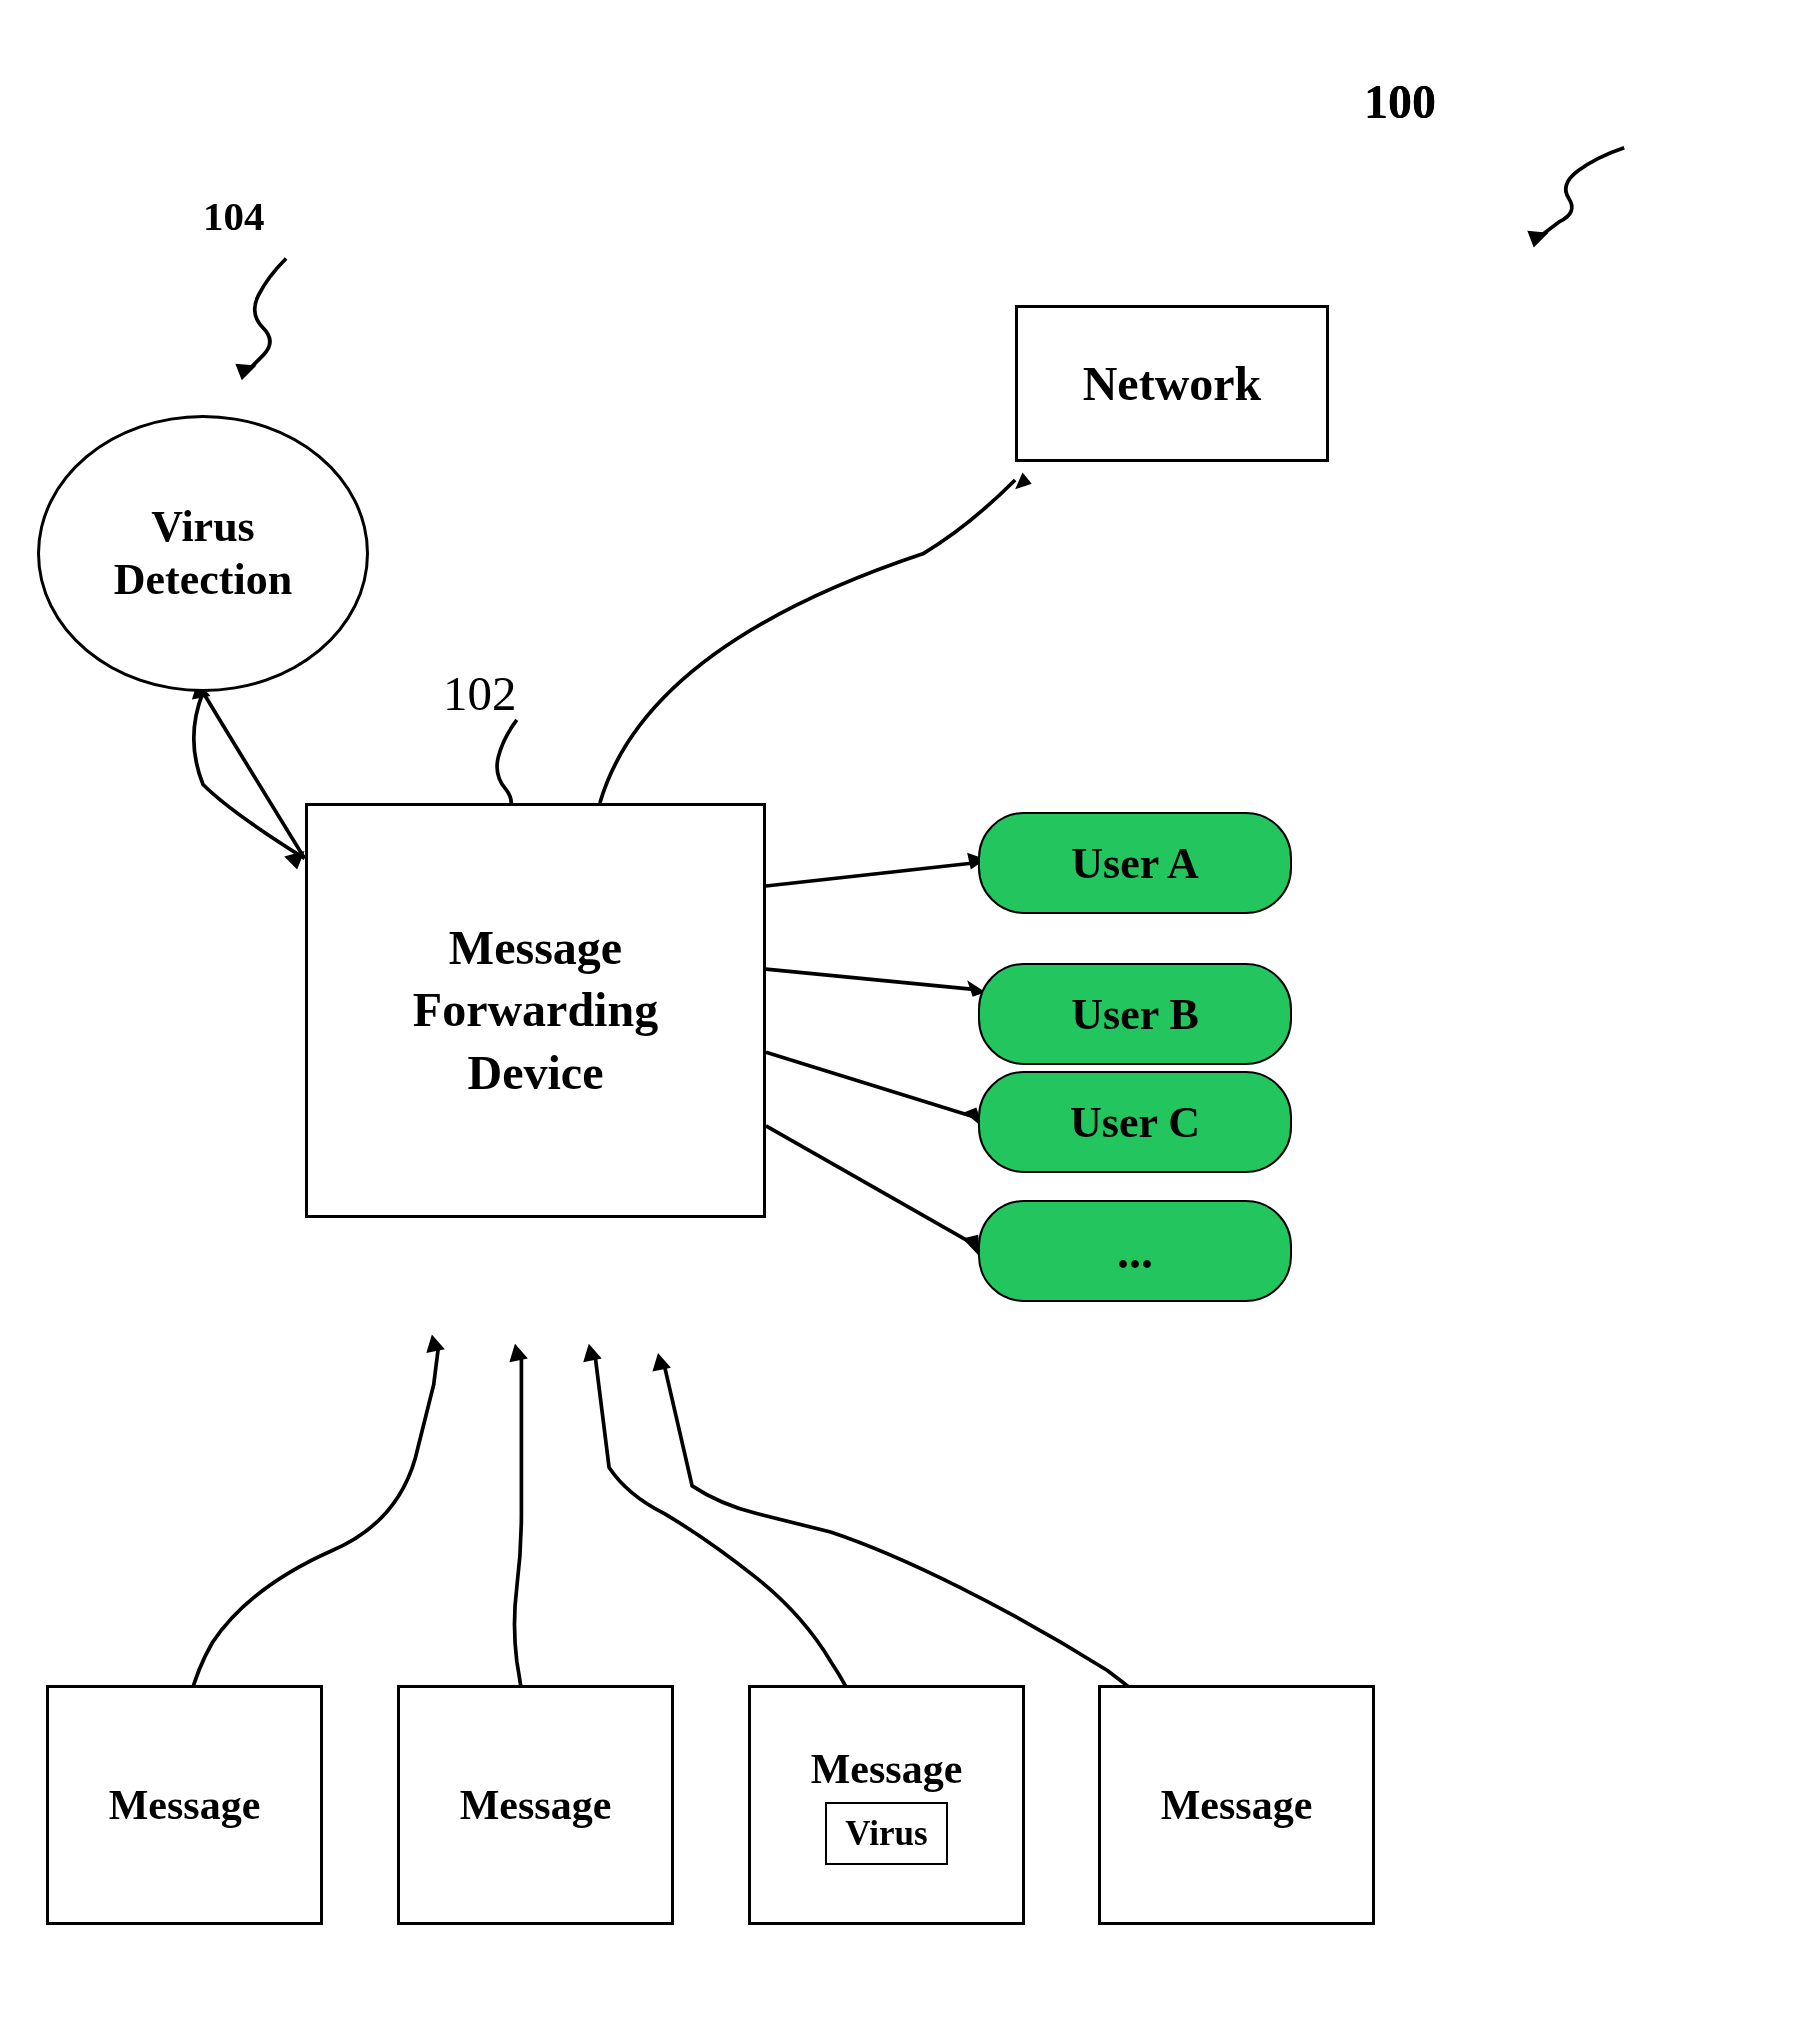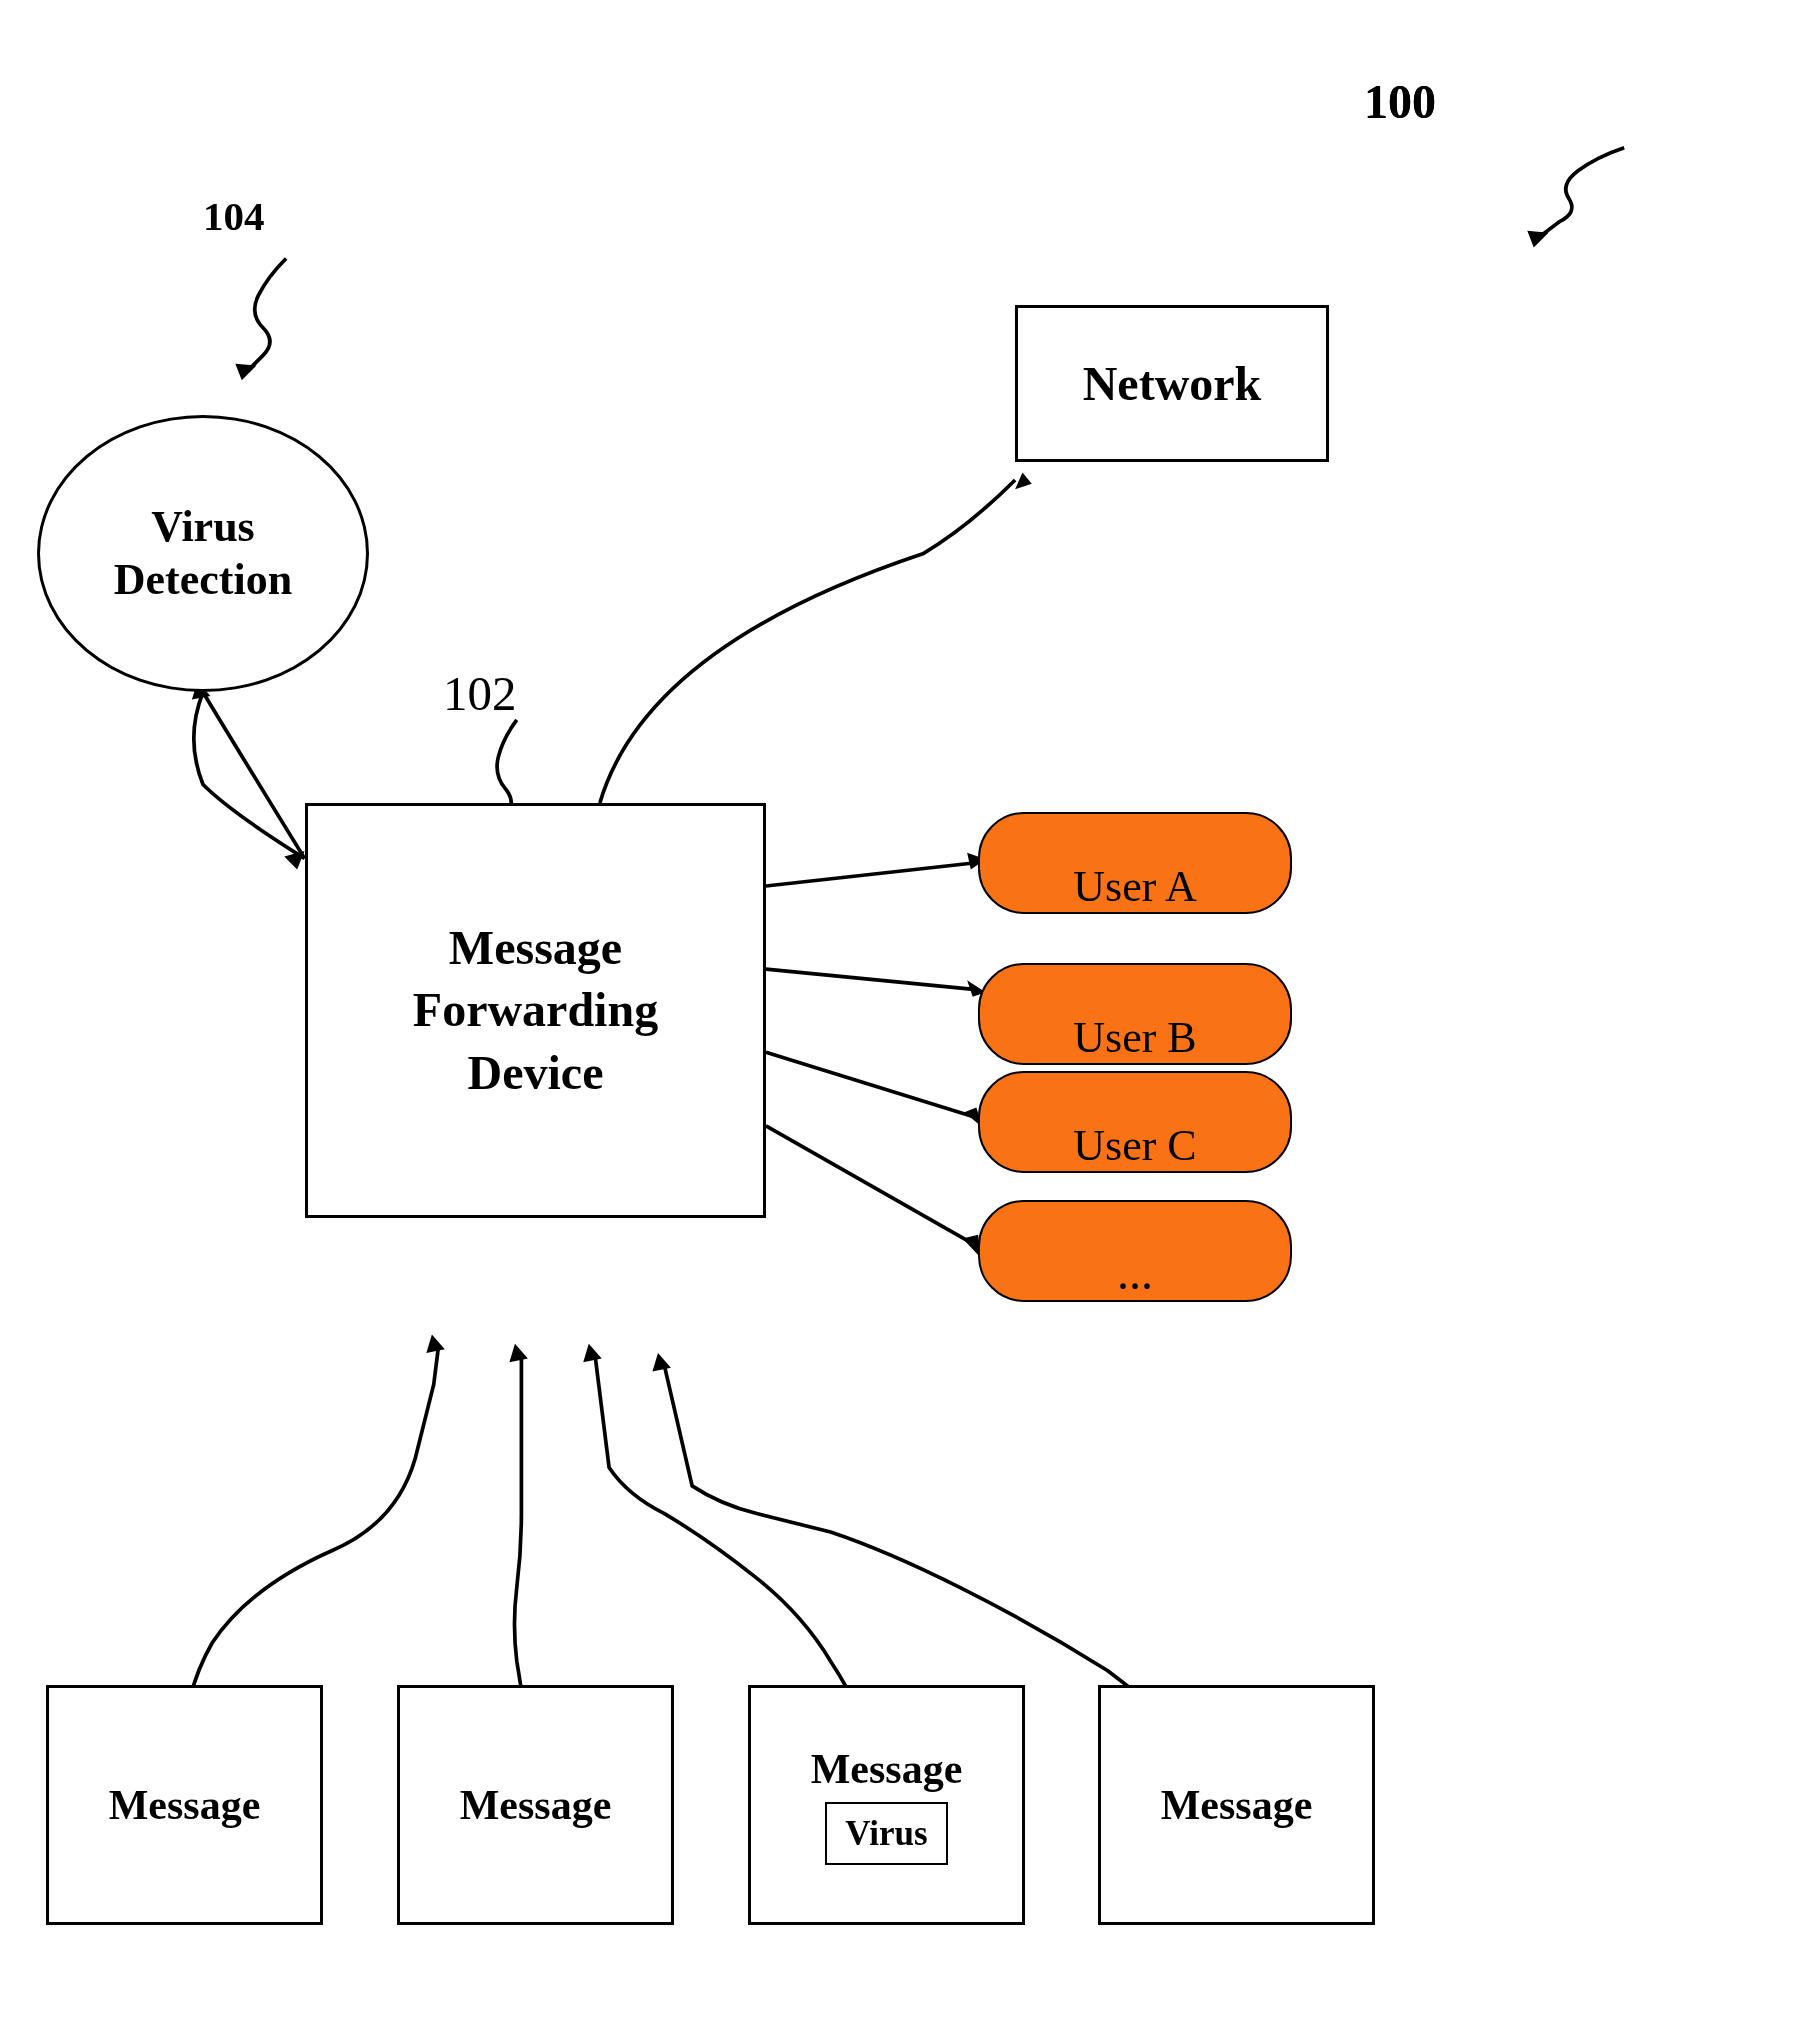--- a/index.html
+++ b/index.html
@@ -98,25 +98,25 @@
       text-align: center;
       line-height: 1.3;
     }
 
     
     .user-pill {
       position: absolute;
       border: 2.8px solid #000;
       border-radius: 46px;
       display: flex;
-      align-items: flex-end;
-      justify-content: center;
-      background: #f97316;
+      align-items: center;
+      justify-content: center;
+      background: #22c55e;
       font-size: 44px;
-      font-weight: normal;
+      font-weight: bold;
       width: 314px;
       height: 102px;
     }
 
     .user-a { top: 812px; left: 978px; }
     .user-b { top: 941px; left: 978px; margin-top: 22px; }
     .user-c { top: 1071px; left: 978px; }
     .user-dots { top: 1200px; left: 978px; font-size: 48px; }
 
     

